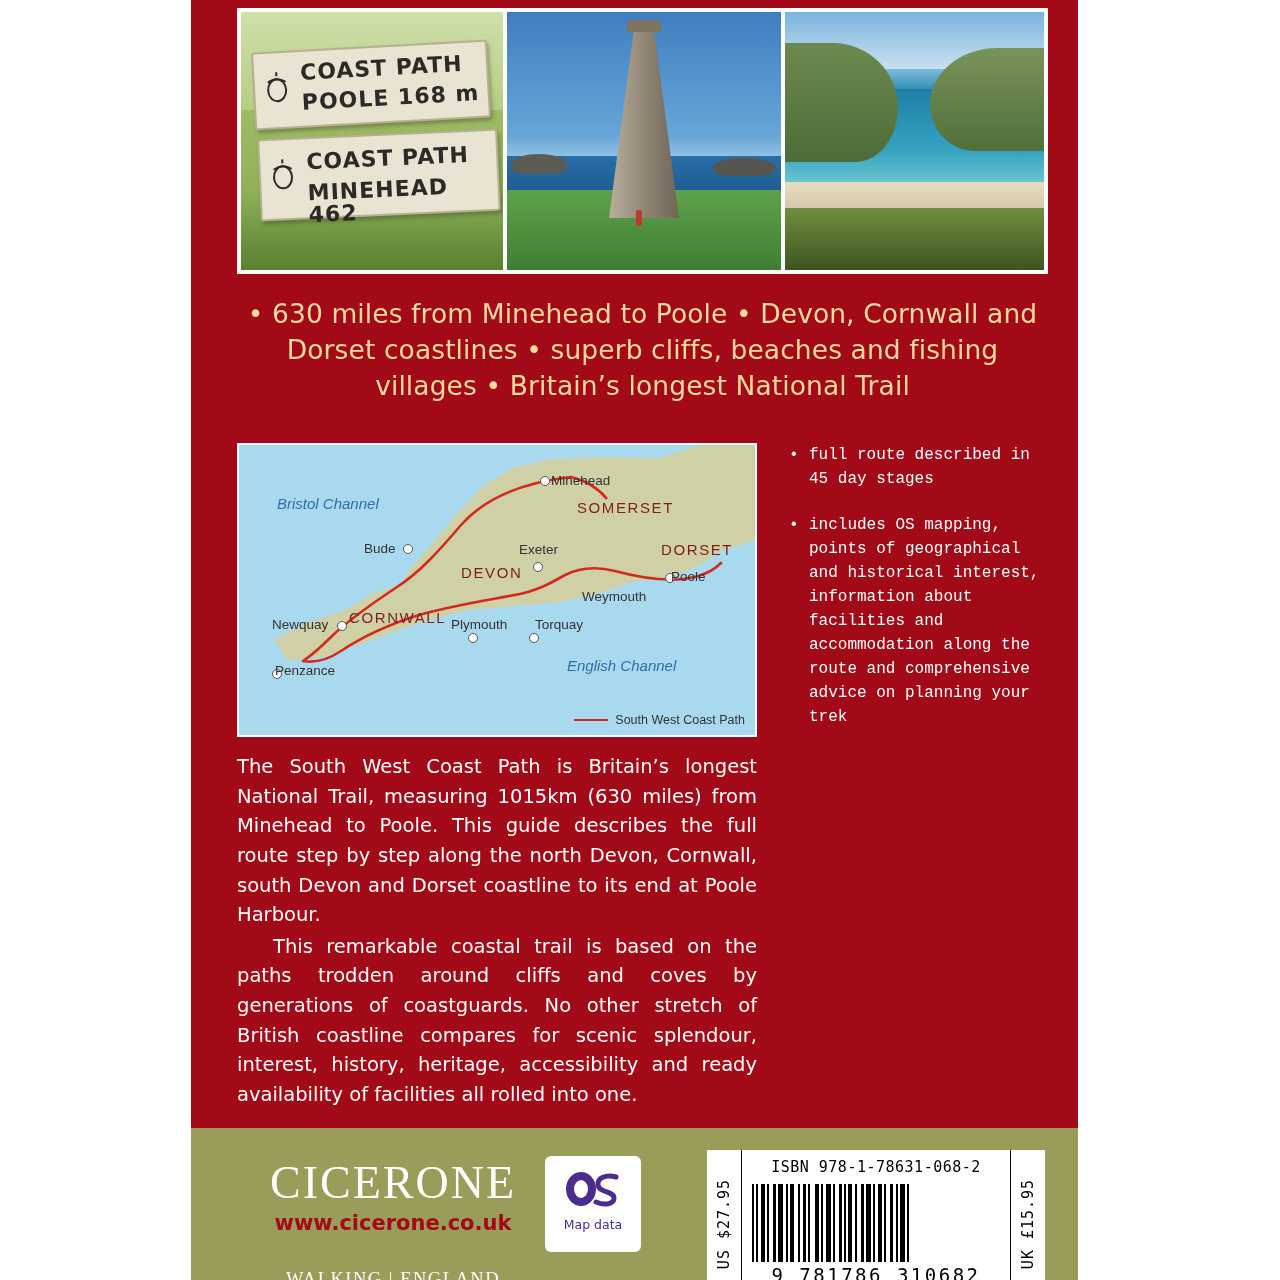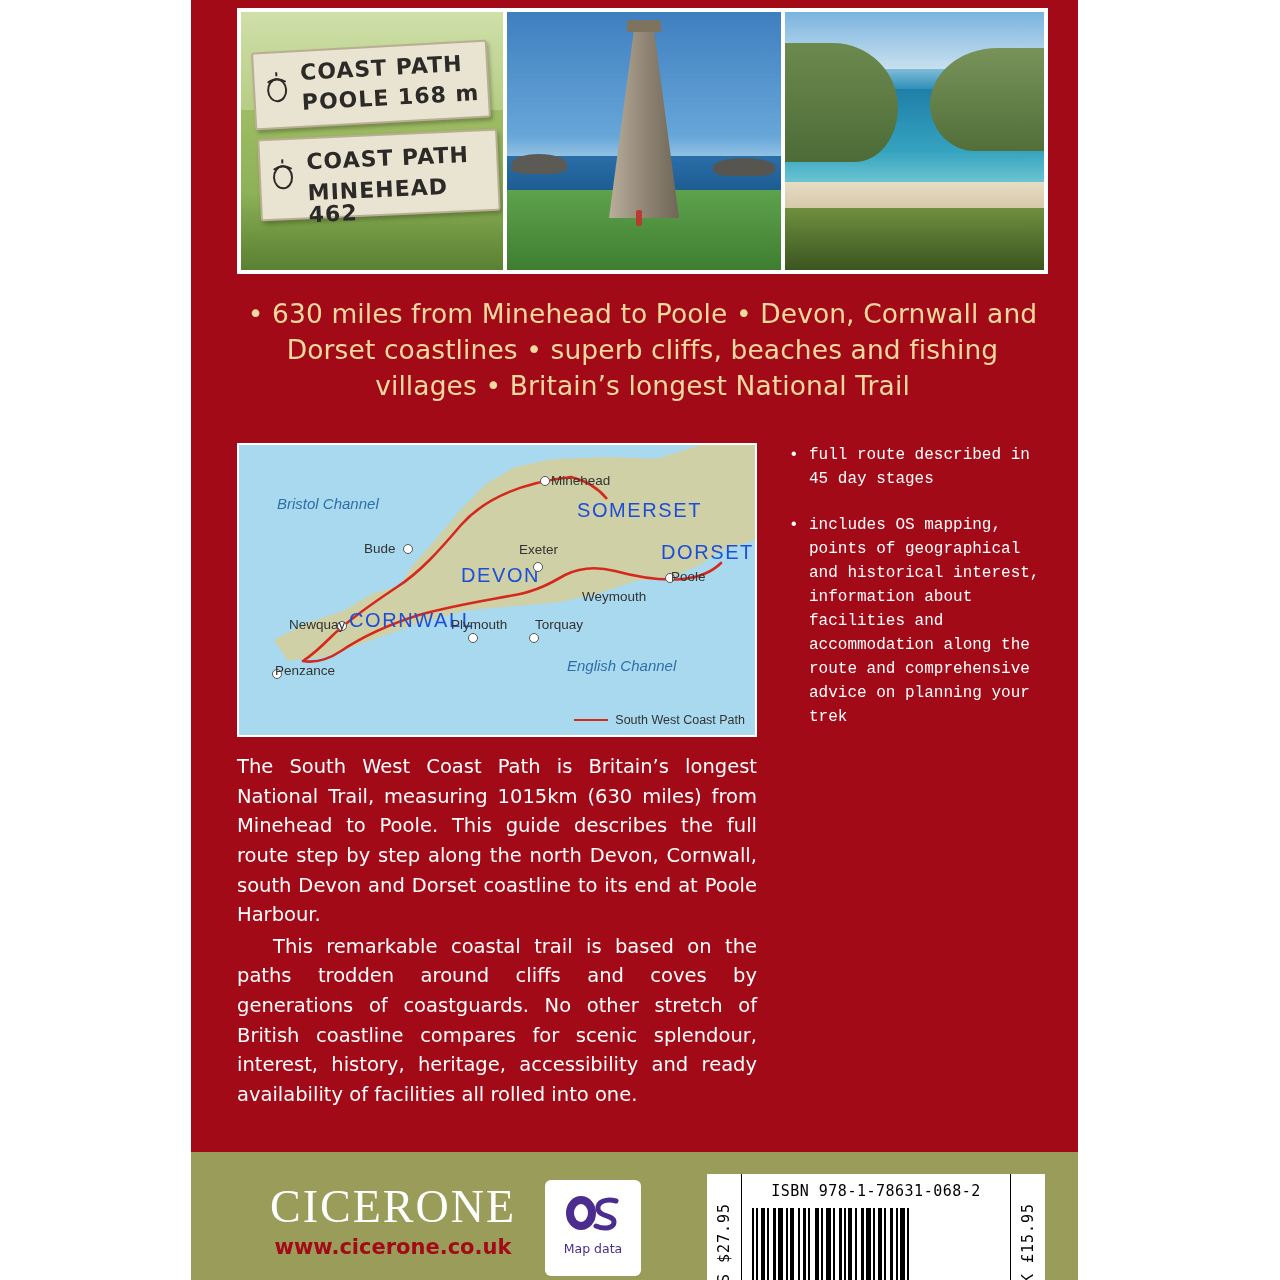--- a/index.html
+++ b/index.html
@@ -202,22 +202,22 @@
     position: absolute;
     font-family: "Liberation Sans", sans-serif;
     white-space: nowrap;
   }
   .lbl-sea {
     color: #2f6fa8;
     font-style: italic;
     font-size: 15px;
   }
   .lbl-county {
-    color: #1d4ed8;
-    font-size: 20px;
+    color: #7f1d1d;
+    font-size: 15px;
     letter-spacing: 1.6px;
   }
   .lbl-town {
     color: #333333;
     font-size: 13.5px;
   }
   .town-dot {
     position: absolute;
     width: 8px; height: 8px;
     background: #ffffff;
@@ -275,21 +275,21 @@
     position: absolute;
     left: 2px; top: 0;
   }
 
   
   .footer {
     position: absolute;
     left: 0;
     bottom: 0;
     width: 887px;
-    height: 128px;
+    height: 152px;
     background: #9a9d5a;
   }
   .brand {
     position: absolute;
     left: 52px;
     top: 28px;
     width: 300px;
     text-align: center;
   }
   .brand-name {
@@ -470,21 +470,21 @@
 
     <div class="town-dot" style="left:294px; top:117px;"></div>
     <div class="map-label lbl-town" style="left:280px; top:97px;">Exeter</div>
 
     <div class="town-dot" style="left:426px; top:128px;"></div>
     <div class="map-label lbl-town" style="left:432px; top:124px;">Poole</div>
 
     <div class="map-label lbl-town" style="left:343px; top:144px;">Weymouth</div>
 
     <div class="town-dot" style="left:98px; top:176px;"></div>
-    <div class="map-label lbl-town" style="left:50px; top:172px;">Newquay</div>
+    <div class="map-label lbl-town" style="left:33px; top:172px;">Newquay</div>
 
     <div class="town-dot" style="left:229px; top:188px;"></div>
     <div class="map-label lbl-town" style="left:212px; top:172px;">Plymouth</div>
 
     <div class="town-dot" style="left:290px; top:188px;"></div>
     <div class="map-label lbl-town" style="left:296px; top:172px;">Torquay</div>
 
     <div class="town-dot" style="left:33px; top:224px;"></div>
     <div class="map-label lbl-town" style="left:36px; top:218px;">Penzance</div>
 

